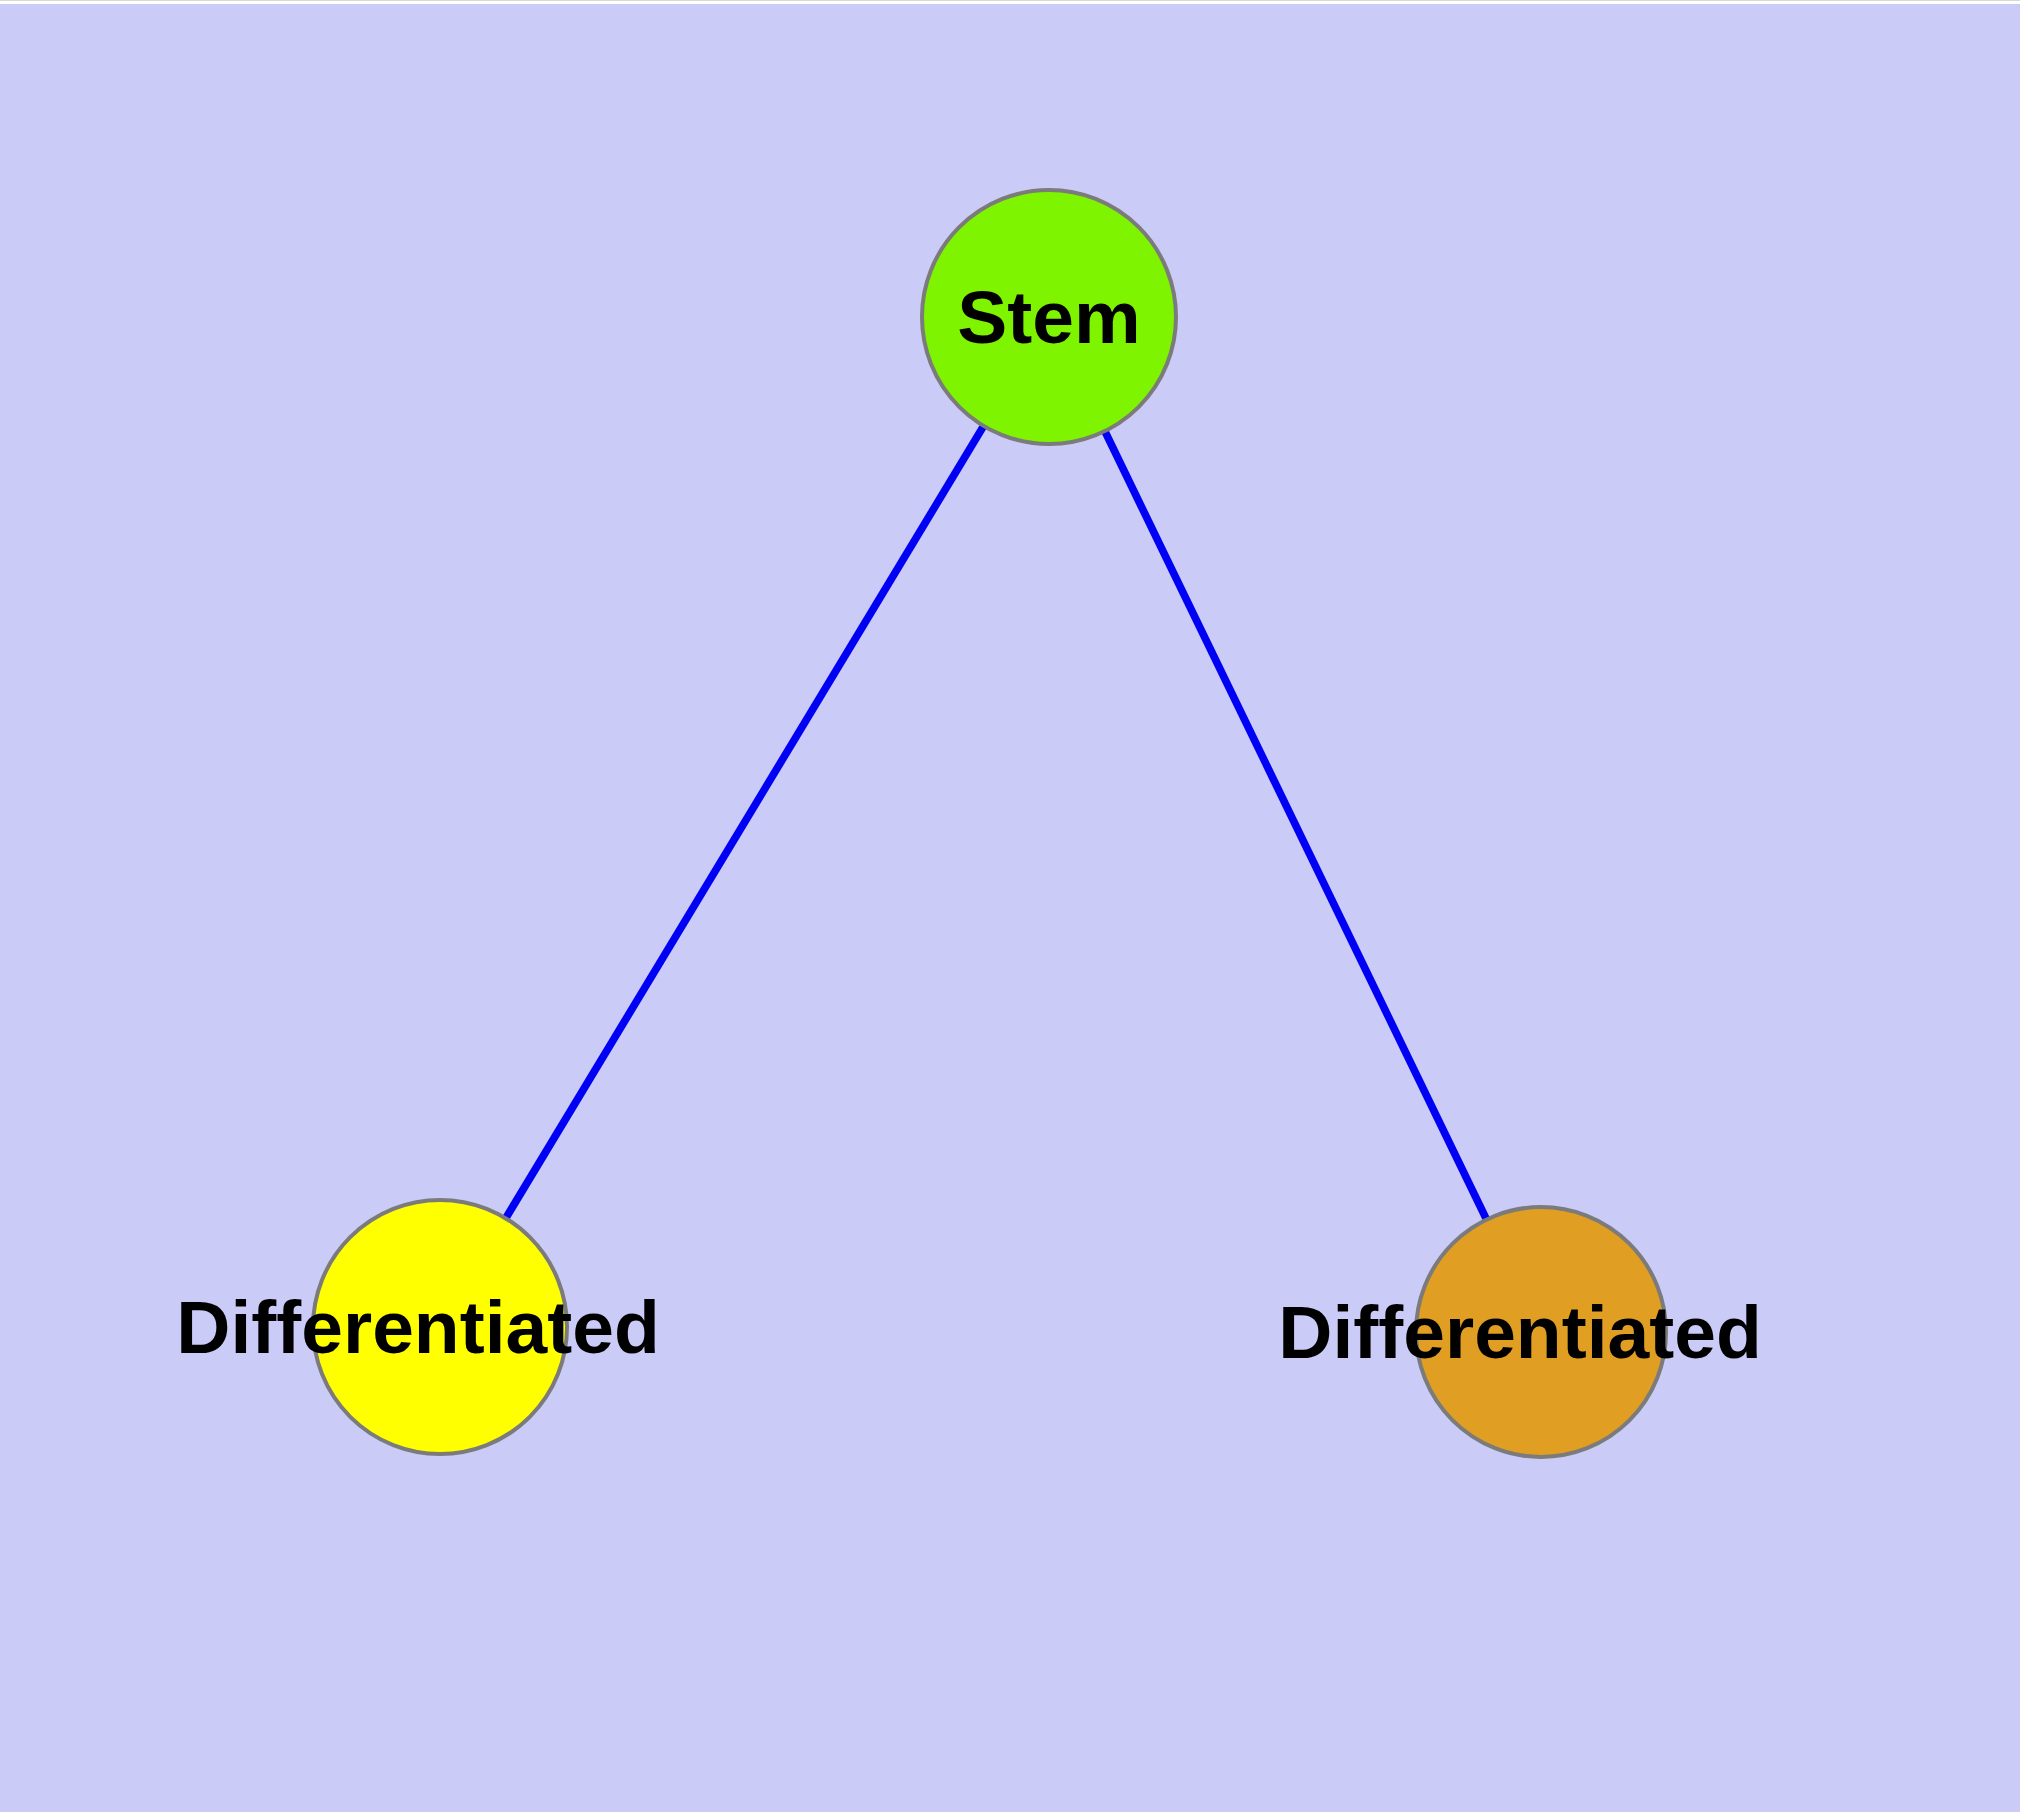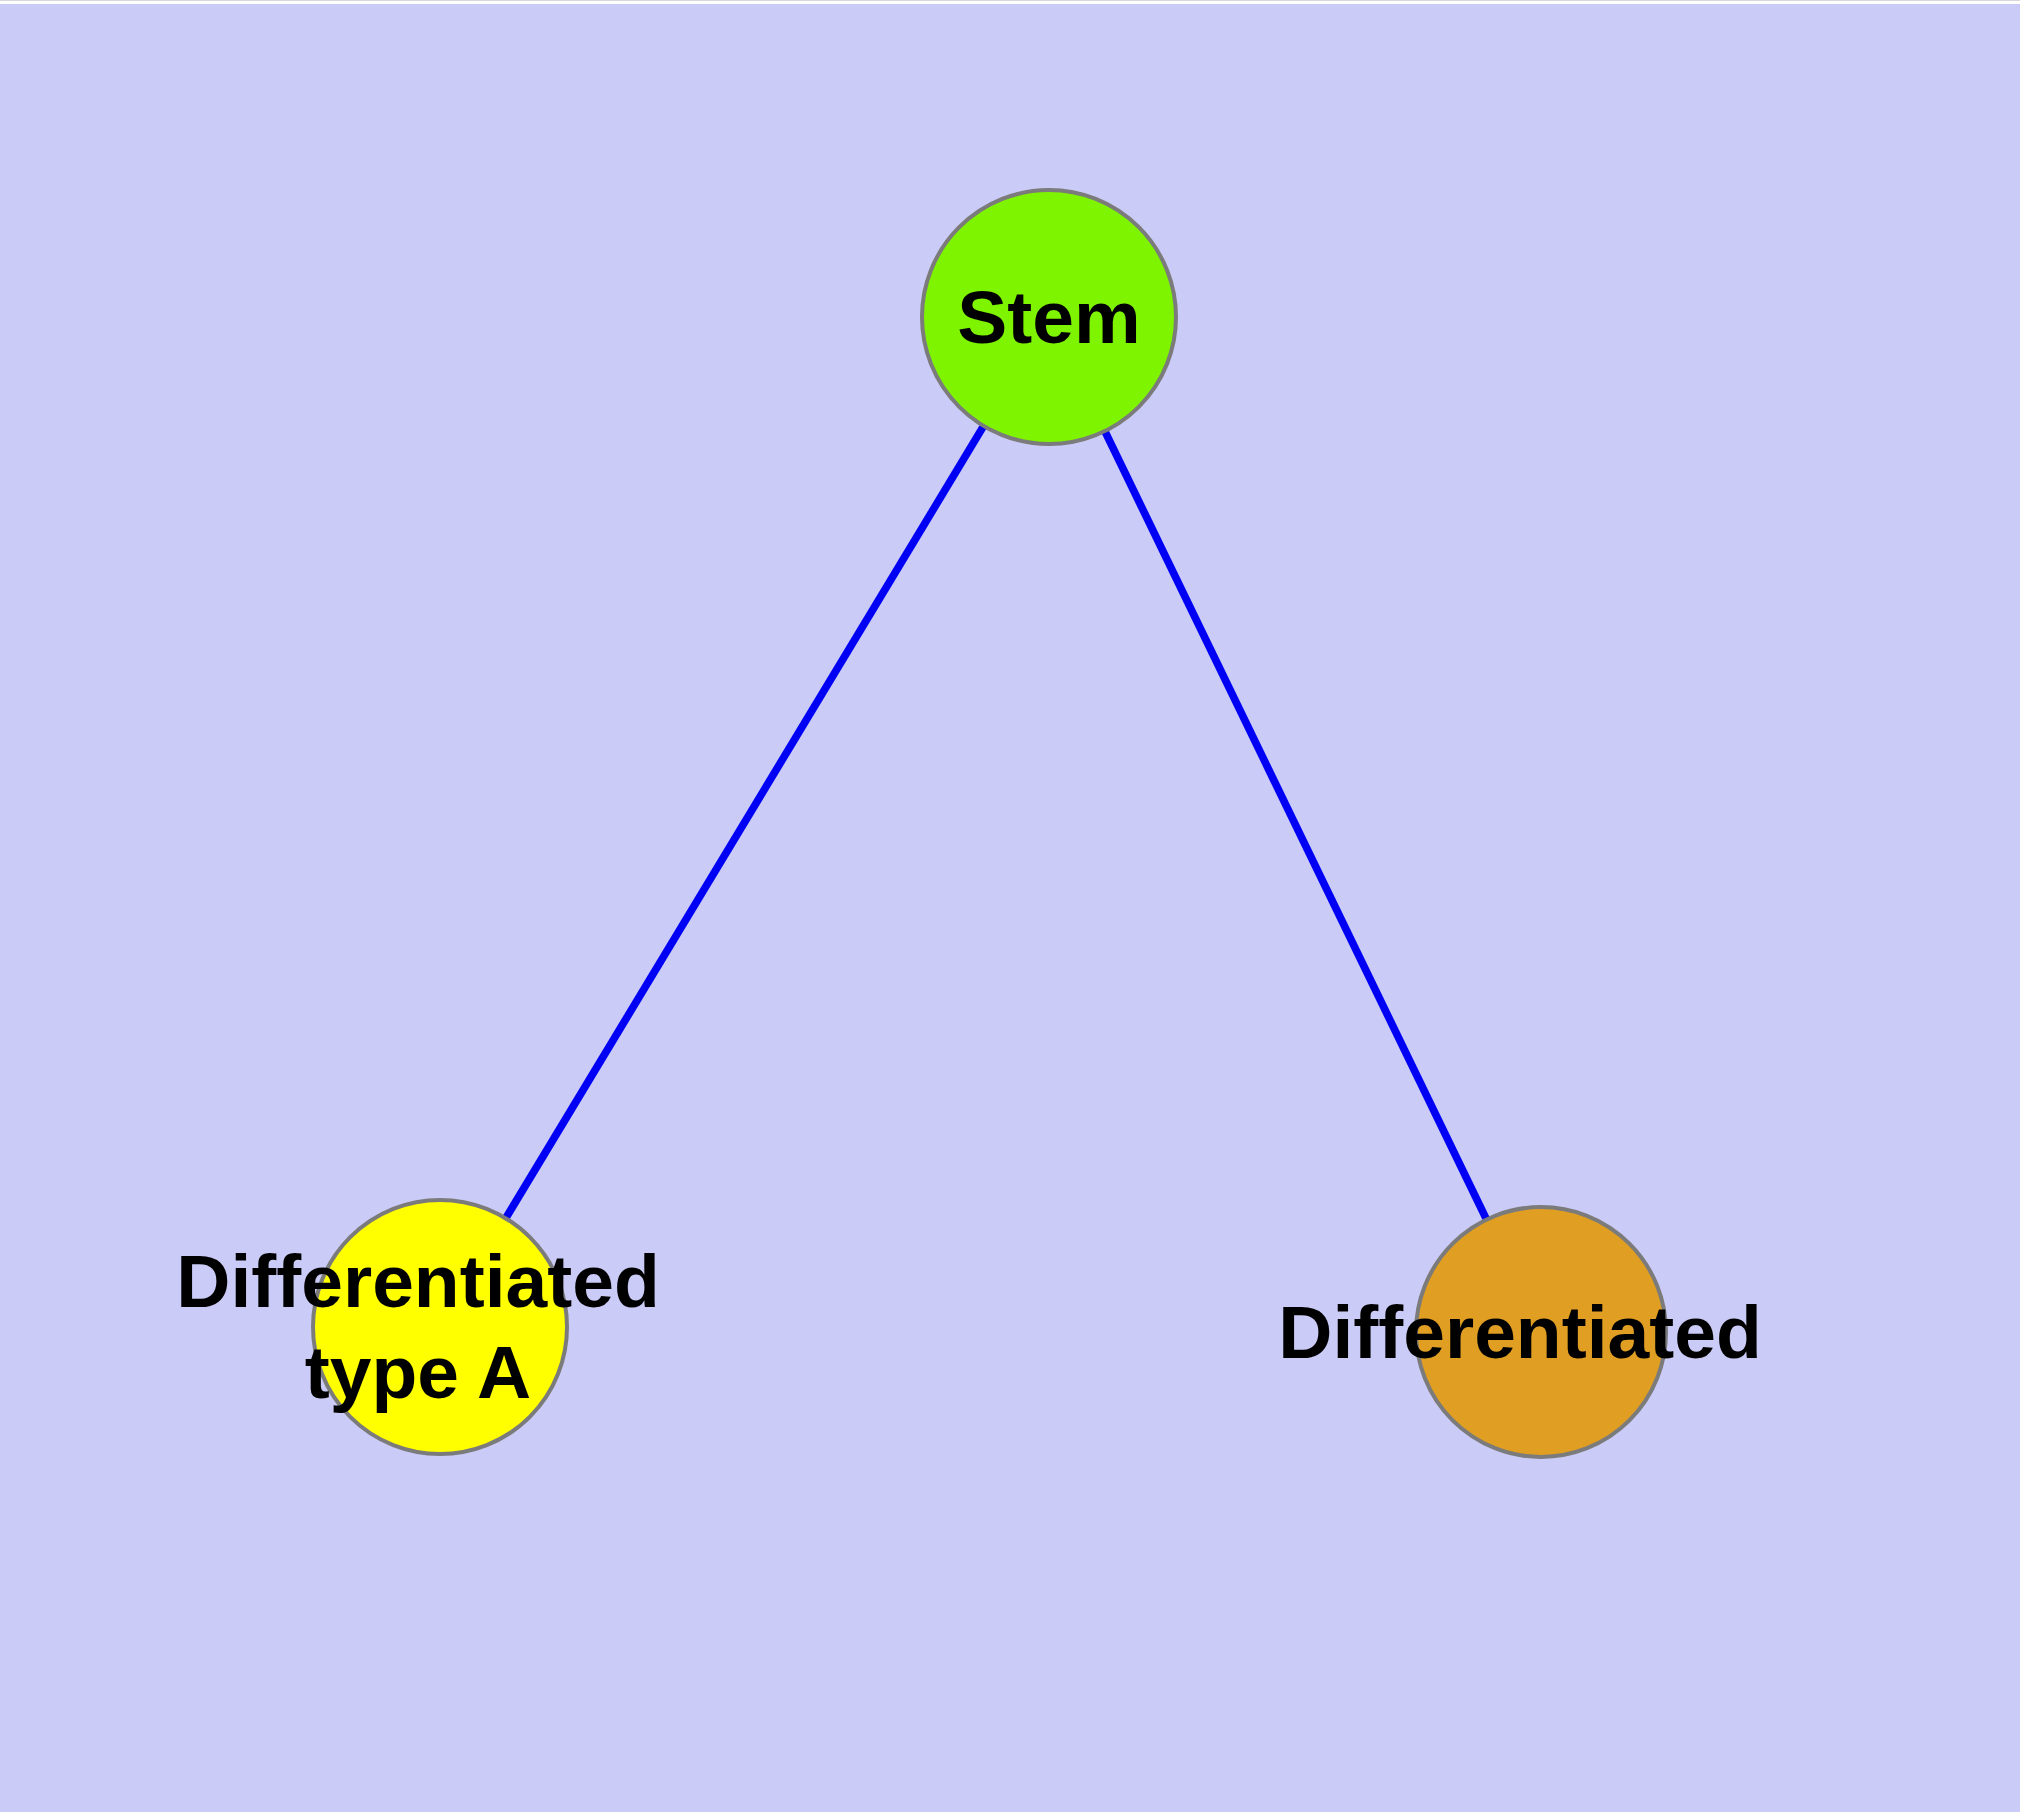--- a/index.html
+++ b/index.html
@@ -72,21 +72,20 @@
     </svg>
 
     <div class="node" style="left: 920px; top: 184px; width: 258px; height: 258px; background: rgb(127, 244, 0); border-color: rgb(123, 123, 123);"></div>
     <div class="node" style="left: 311px; top: 1194px; width: 258px; height: 258px; background: rgb(255, 255, 0); border-color: rgb(123, 123, 123);"></div>
     <div class="node" style="left: 1414px; top: 1201px; width: 254px; height: 254px; background: rgb(224, 158, 34); border-color: rgb(123, 123, 123);"></div>
 
     <div class="node-label" style="left: 1049px; top: 313px; color: rgb(0, 0, 0);">Stem</div>
 
     <div class="node-label" style="left: 418px; top: 1323px; color: rgb(0, 0, 0);">
       <span>Differentiated</span>
-      <span>type A</span>
     </div>
 
     <div class="node-label" style="left: 1520px; top: 1328px; color: rgb(0, 0, 0);">
       <span>Differentiated</span>
     </div>
 
   </div>
 </div>
 
 

